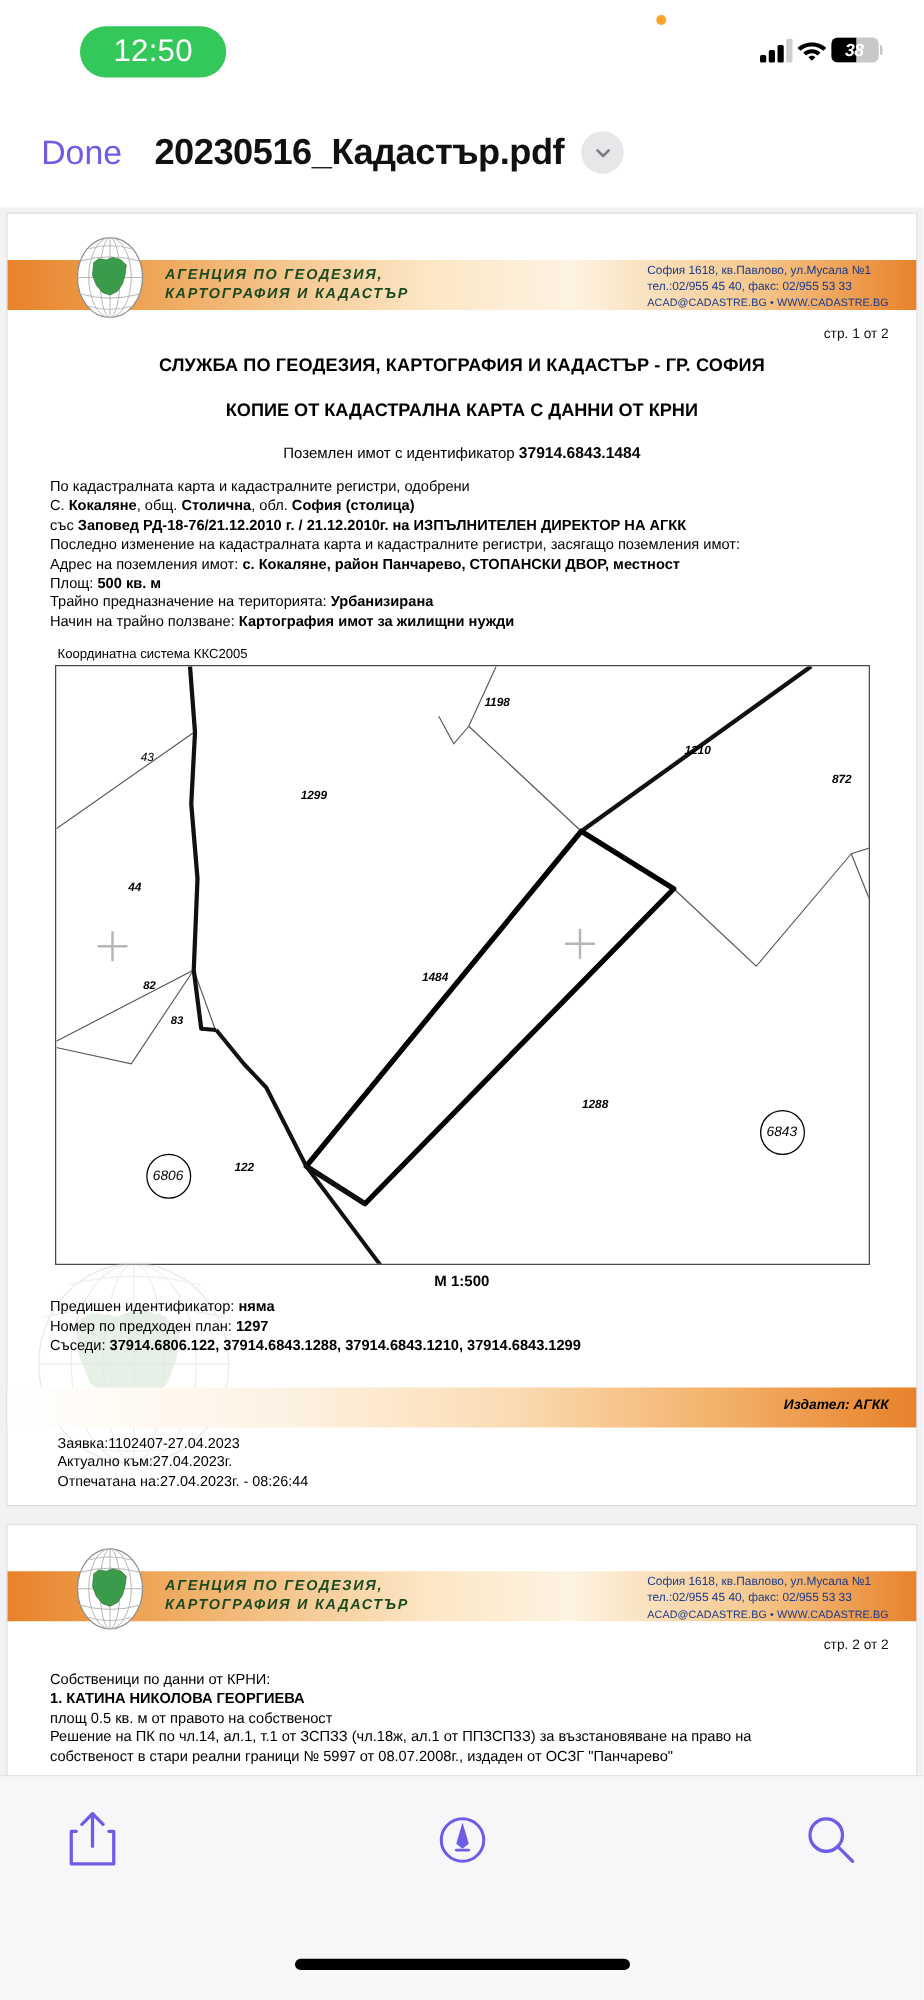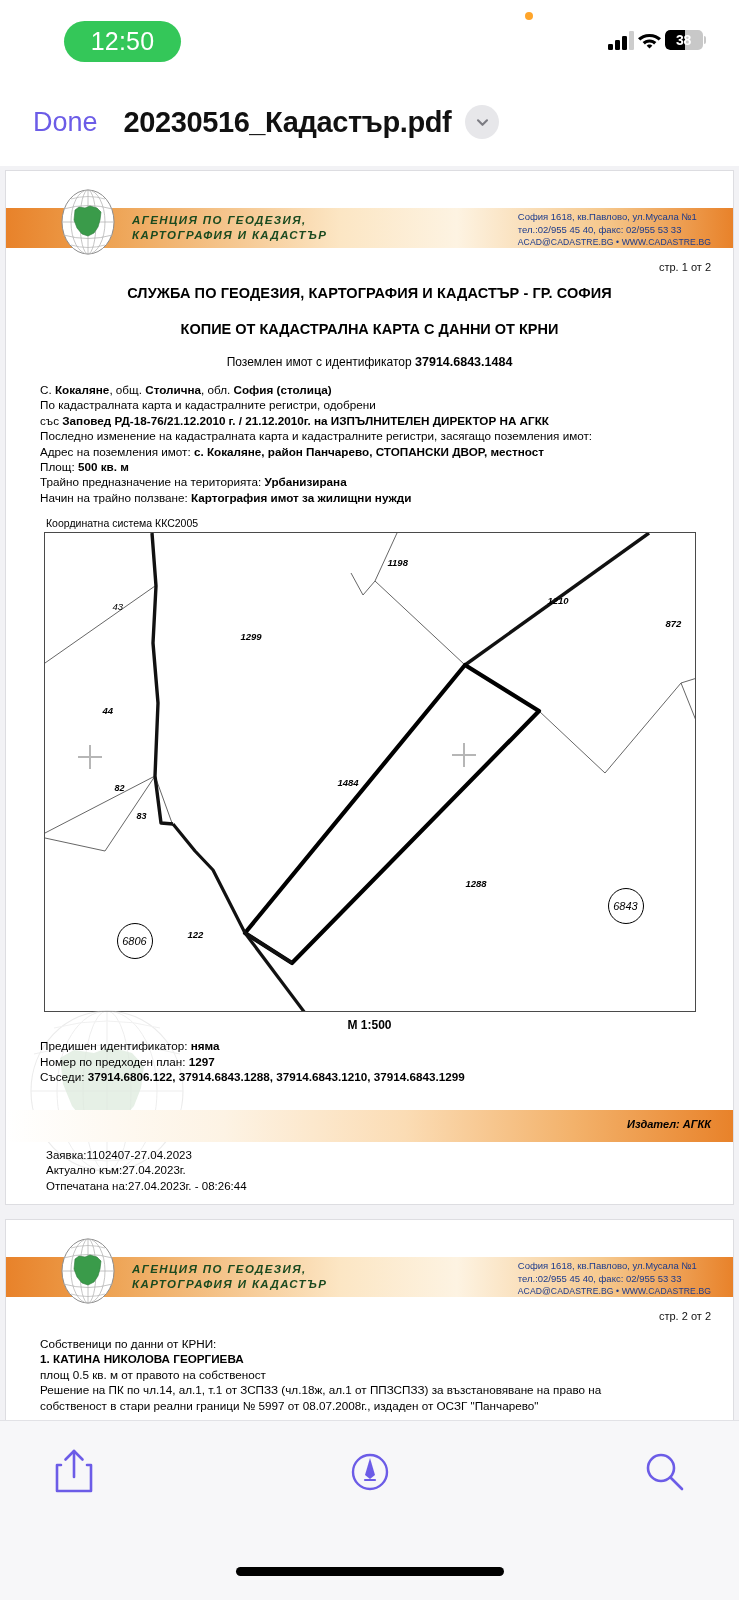--- a/index.html
+++ b/index.html
@@ -33,21 +33,21 @@
   .rec-dot{
     position:absolute;
     left:525px; top:12px;
     width:8px; height:8px;
     border-radius:50%;
     background:#ffa52a;
   }
   .status-right{
     position:absolute;
     right:33px; top:30px;
-    display:flex; align-items:center; gap:3px;
+    display:flex; align-items:center; gap:3px;font-style:italic;
   }
   .signal{ display:flex; align-items:flex-end; gap:2.5px; height:19px; }
   .signal i{ display:block; width:4.5px; border-radius:1.3px; background:#000; }
   .signal i.b1{ height:6px; }
   .signal i.b2{ height:10px; }
   .signal i.b3{ height:14px; }
   .signal i.b4{ height:19px; background:#cdcdcd; }
   .wifi{ width:25px; height:19px; position:relative; }
   .wifi svg{ width:25px; height:19px; display:block; }
   .battery{
@@ -391,24 +391,24 @@
 
     <div class="page-num">стр. 1 от 2</div>
     <div class="office-line">СЛУЖБА ПО ГЕОДЕЗИЯ, КАРТОГРАФИЯ И КАДАСТЪР - ГР. СОФИЯ</div>
     <div class="copy-title">КОПИЕ ОТ КАДАСТРАЛНА КАРТА С ДАННИ ОТ КРНИ</div>
     <div class="ident-line">
       <span>Поземлен имот с  идентификатор</span>
       <b>37914.6843.1484</b>
     </div>
 
     <div class="body-text">
+      <div>По кадастралната карта и кадастралните регистри, одобрени</div>
       <div>
         <span>С. </span><span class="r">Кокаляне</span><span>, общ. </span><span class="r">Столична</span><span>, обл. </span><span class="r">София (столица)</span>
       </div>
-      <div>По кадастралната карта и кадастралните регистри, одобрени</div>
       <div>
         <span>със </span><span class="r">Заповед РД-18-76/21.12.2010 г. / 21.12.2010г. на ИЗПЪЛНИТЕЛЕН ДИРЕКТОР НА АГКК</span>
       </div>
       <div>Последно изменение на кадастралната карта и кадастралните регистри, засягащо поземления имот:</div>
       <div>
         <span>Адрес на поземления имот: </span><span class="r">с. Кокаляне, район Панчарево, СТОПАНСКИ ДВОР, местност</span>
       </div>
       <div>
         <span>Площ: </span><span class="r">500 кв. м</span>
       </div>

